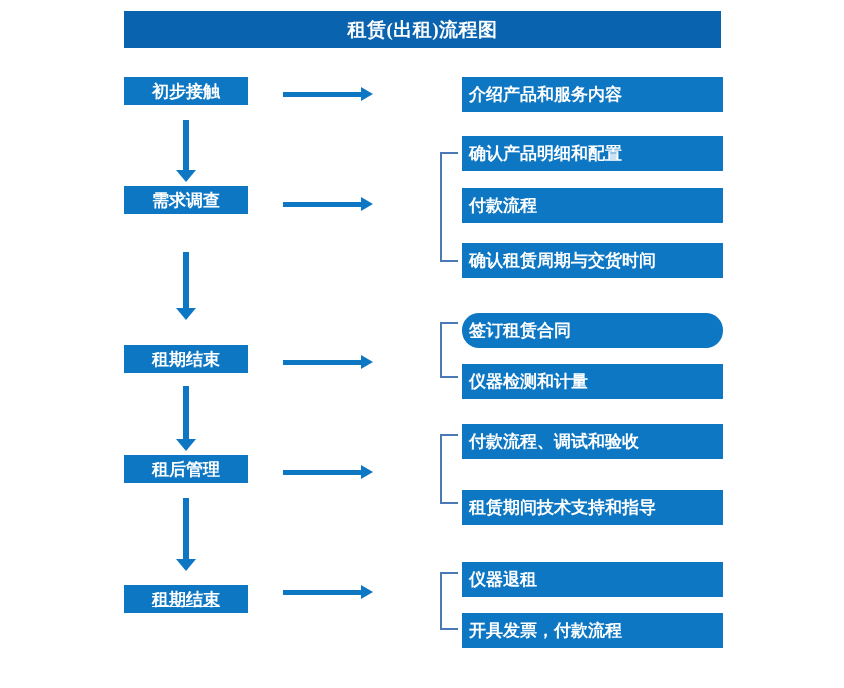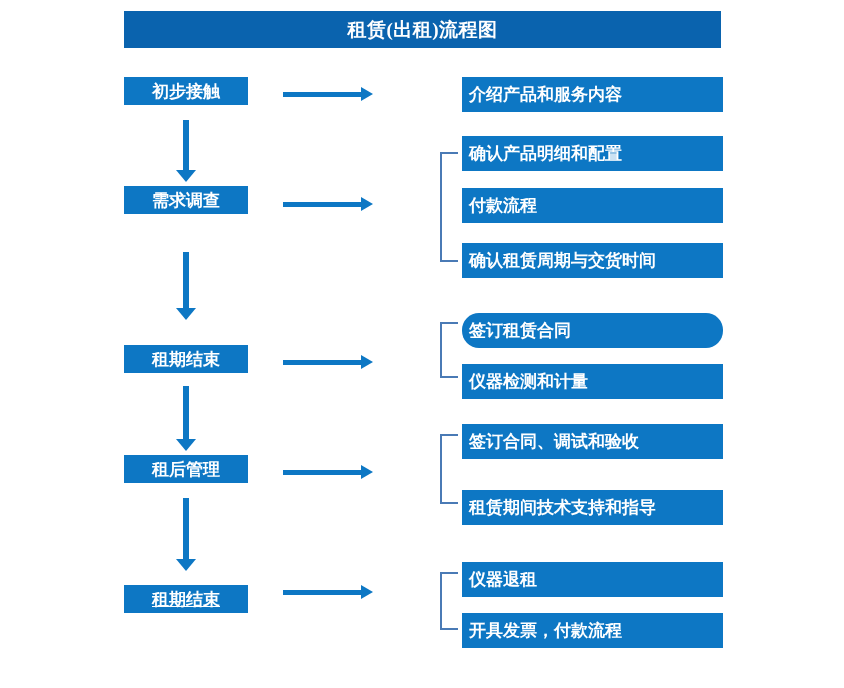--- a/index.html
+++ b/index.html
@@ -169,18 +169,18 @@
   <div class="bracket" style="top:322px; height:56px;"></div>
   <div class="bracket" style="top:434px; height:70px;"></div>
   <div class="bracket" style="top:572px; height:58px;"></div>
 
   <div class="node right" style="top:77px;">介绍产品和服务内容</div>
   <div class="node right" style="top:136px;">确认产品明细和配置</div>
   <div class="node right" style="top:188px;">付款流程</div>
   <div class="node right" style="top:243px;">确认租赁周期与交货时间</div>
   <div class="node right" style="top:313px;border-radius:17px;">签订租赁合同</div>
   <div class="node right" style="top:364px;">仪器检测和计量</div>
-  <div class="node right" style="top:424px;">签订合同、调试和验收</div>
+  <div class="node right" style="top:424px;">付款流程、调试和验收</div>
   <div class="node right" style="top:490px;">租赁期间技术支持和指导</div>
   <div class="node right" style="top:562px;">仪器退租</div>
   <div class="node right" style="top:613px;">开具发票，付款流程</div>
 
 </div>
 
 </body></html>

